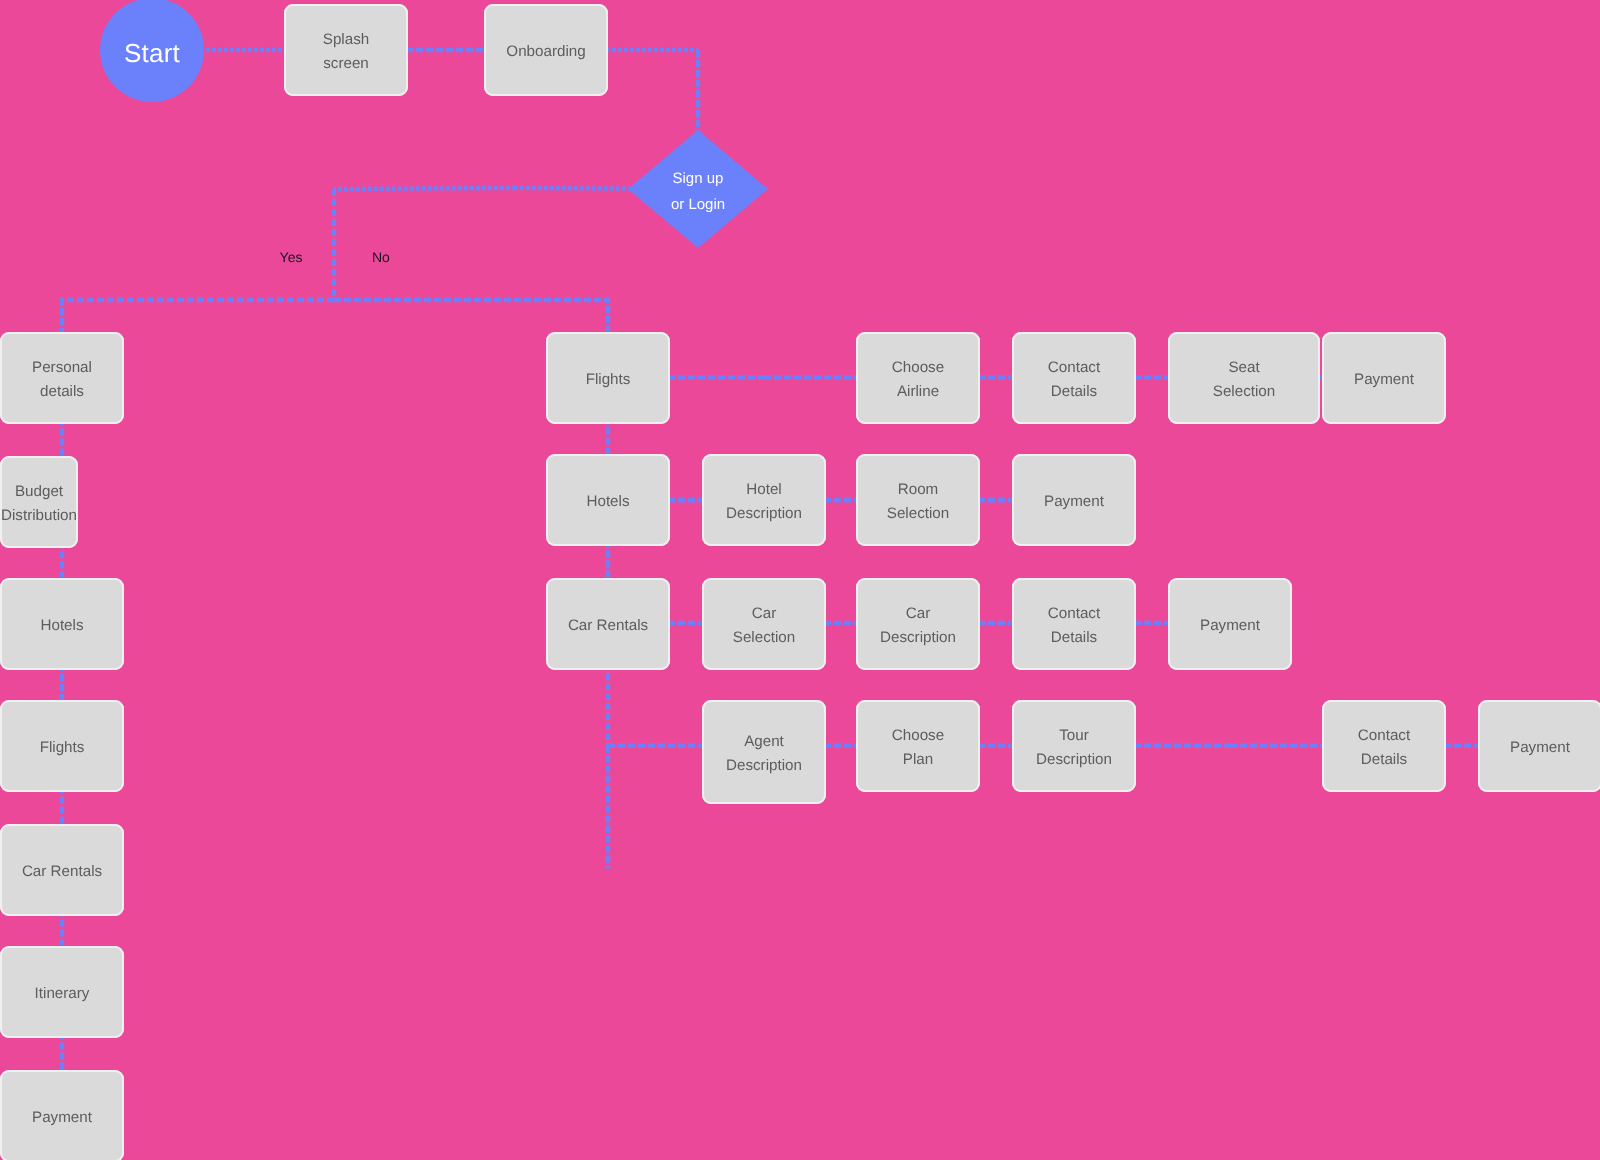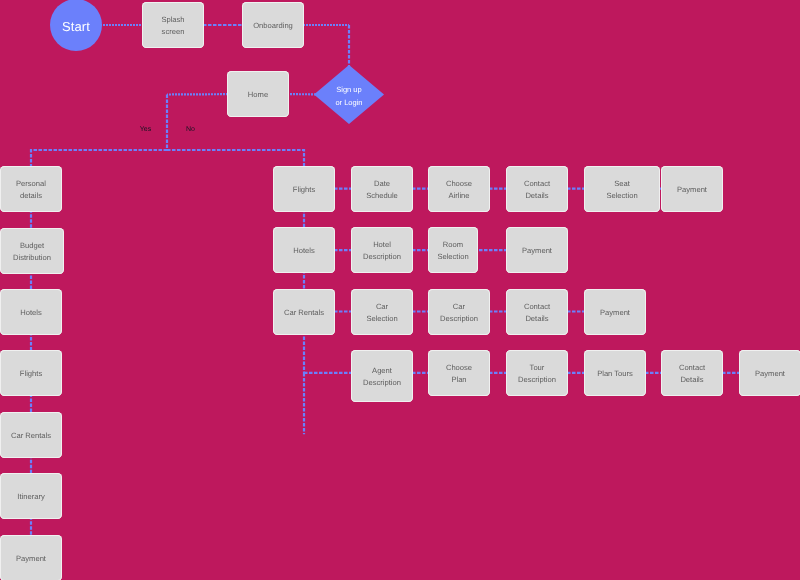--- a/index.html
+++ b/index.html
@@ -1,17 +1,17 @@
 <!DOCTYPE html>
 <html><head>
 <meta charset="utf-8">
 <title>Flowchart</title>
 <style>
   html,body{margin:0;padding:0;background:#000;width:800px;height:580px;overflow:hidden;}
-  #stage{position:relative;width:800px;height:580px;background:#be185d;
+  #stage{position:relative;width:800px;height:580px;background:#ec4899;
          font-family:"Liberation Sans","DejaVu Sans",sans-serif;
          -webkit-font-smoothing:antialiased;text-rendering:geometricPrecision;}
   svg.links{position:absolute;left:0;top:0;width:800px;height:580px;overflow:visible;z-index:1;}
   svg.links path{fill:none;stroke:#6b80fb;stroke-width:2.2;}
   .node{position:absolute;box-sizing:border-box;display:flex;align-items:center;
         justify-content:center;text-align:center;z-index:3;}
   .node.rect{background:#dadada;border-radius:4.5px;color:#5d5d5d;font-size:7.6px;
         line-height:12px;box-shadow:inset 0 0 0 1px #f0f0f0;}
   .node.circle{border-radius:50%;background:#6b80fb;color:#fff;font-size:13px;
         letter-spacing:0.1px;}
@@ -70,73 +70,67 @@
   </svg>
   <div class="node circle" style="left:50px;top:-1px;width:52px;height:52px">
     <span class="lbl">Start</span>
   </div>
   <div class="node rect" style="left:242px;top:2px;width:62px;height:46px">
     <span class="lbl">Onboarding</span>
   </div>
   <div class="node rect" style="left:142px;top:2px;width:62px;height:46px">
     <span class="lbl">Splash<br>screen</span>
   </div>
-  <div class="node rect" style="left:227px;top:71px;width:62px;height:46px">
-    <span class="lbl">Home</span>
-  </div>
   <div class="node diamond" style="left:314px;top:65px;width:70px;height:59px">
     <span class="dshape"></span>
     <span class="lbl">Sign up<br>or Login</span>
   </div>
   <div class="node rect" style="left:0px;top:166.2px;width:62px;height:46px">
     <span class="lbl">Personal<br>details</span>
   </div>
-  <div class="node rect" style="left:0px;top:227.6px;width:64px;height:46px">
+  <div class="node rect" style="left:0px;top:227.6px;width:39px;height:46px">
     <span class="lbl">Budget<br>Distribution</span>
   </div>
   <div class="node rect" style="left:0px;top:289px;width:62px;height:46px">
     <span class="lbl">Hotels</span>
   </div>
   <div class="node rect" style="left:0px;top:350.4px;width:62px;height:46px">
     <span class="lbl">Flights</span>
   </div>
   <div class="node rect" style="left:0px;top:411.8px;width:62px;height:46px">
     <span class="lbl">Car Rentals</span>
   </div>
   <div class="node rect" style="left:0px;top:473.2px;width:62px;height:46px">
     <span class="lbl">Itinerary</span>
   </div>
   <div class="node rect" style="left:0px;top:534.6px;width:62px;height:46px">
     <span class="lbl">Payment</span>
   </div>
   <div class="node rect" style="left:273px;top:165.7px;width:62px;height:46px">
     <span class="lbl">Flights</span>
   </div>
-  <div class="node rect" style="left:351px;top:165.7px;width:62px;height:46px">
-    <span class="lbl">Date<br>Schedule</span>
-  </div>
   <div class="node rect" style="left:428px;top:165.7px;width:62px;height:46px">
     <span class="lbl">Choose<br>Airline</span>
   </div>
   <div class="node rect" style="left:506px;top:165.7px;width:62px;height:46px">
     <span class="lbl">Contact<br>Details</span>
   </div>
   <div class="node rect" style="left:584px;top:165.7px;width:76px;height:46px">
     <span class="lbl">Seat<br>Selection</span>
   </div>
   <div class="node rect" style="left:661px;top:165.7px;width:62px;height:46px">
     <span class="lbl">Payment</span>
   </div>
   <div class="node rect" style="left:273px;top:227.1px;width:62px;height:46px">
     <span class="lbl">Hotels</span>
   </div>
   <div class="node rect" style="left:351px;top:227.1px;width:62px;height:46px">
     <span class="lbl">Hotel<br>Description</span>
   </div>
-  <div class="node rect" style="left:428px;top:227.1px;width:50px;height:46px">
+  <div class="node rect" style="left:428px;top:227.1px;width:62px;height:46px">
     <span class="lbl">Room<br>Selection</span>
   </div>
   <div class="node rect" style="left:506px;top:227.1px;width:62px;height:46px">
     <span class="lbl">Payment</span>
   </div>
   <div class="node rect" style="left:273px;top:288.5px;width:62px;height:46px">
     <span class="lbl">Car Rentals</span>
   </div>
   <div class="node rect" style="left:351px;top:288.5px;width:62px;height:46px">
     <span class="lbl">Car<br>Selection</span>
@@ -152,23 +146,20 @@
   </div>
   <div class="node rect" style="left:351px;top:349.9px;width:62px;height:52px">
     <span class="lbl">Agent<br>Description</span>
   </div>
   <div class="node rect" style="left:428px;top:349.9px;width:62px;height:46px">
     <span class="lbl">Choose<br>Plan</span>
   </div>
   <div class="node rect" style="left:506px;top:349.9px;width:62px;height:46px">
     <span class="lbl">Tour<br>Description</span>
   </div>
-  <div class="node rect" style="left:584px;top:349.9px;width:62px;height:46px">
-    <span class="lbl">Plan Tours</span>
-  </div>
   <div class="node rect" style="left:661px;top:349.9px;width:62px;height:46px">
     <span class="lbl">Contact<br>Details</span>
   </div>
   <div class="node rect" style="left:739px;top:349.9px;width:62px;height:46px">
     <span class="lbl">Payment</span>
   </div>
   <div class="elabel" style="left:139.8px;top:125.7px">Yes</div>
   <div class="elabel" style="left:186px;top:125.7px">No</div>
 </div>
 

